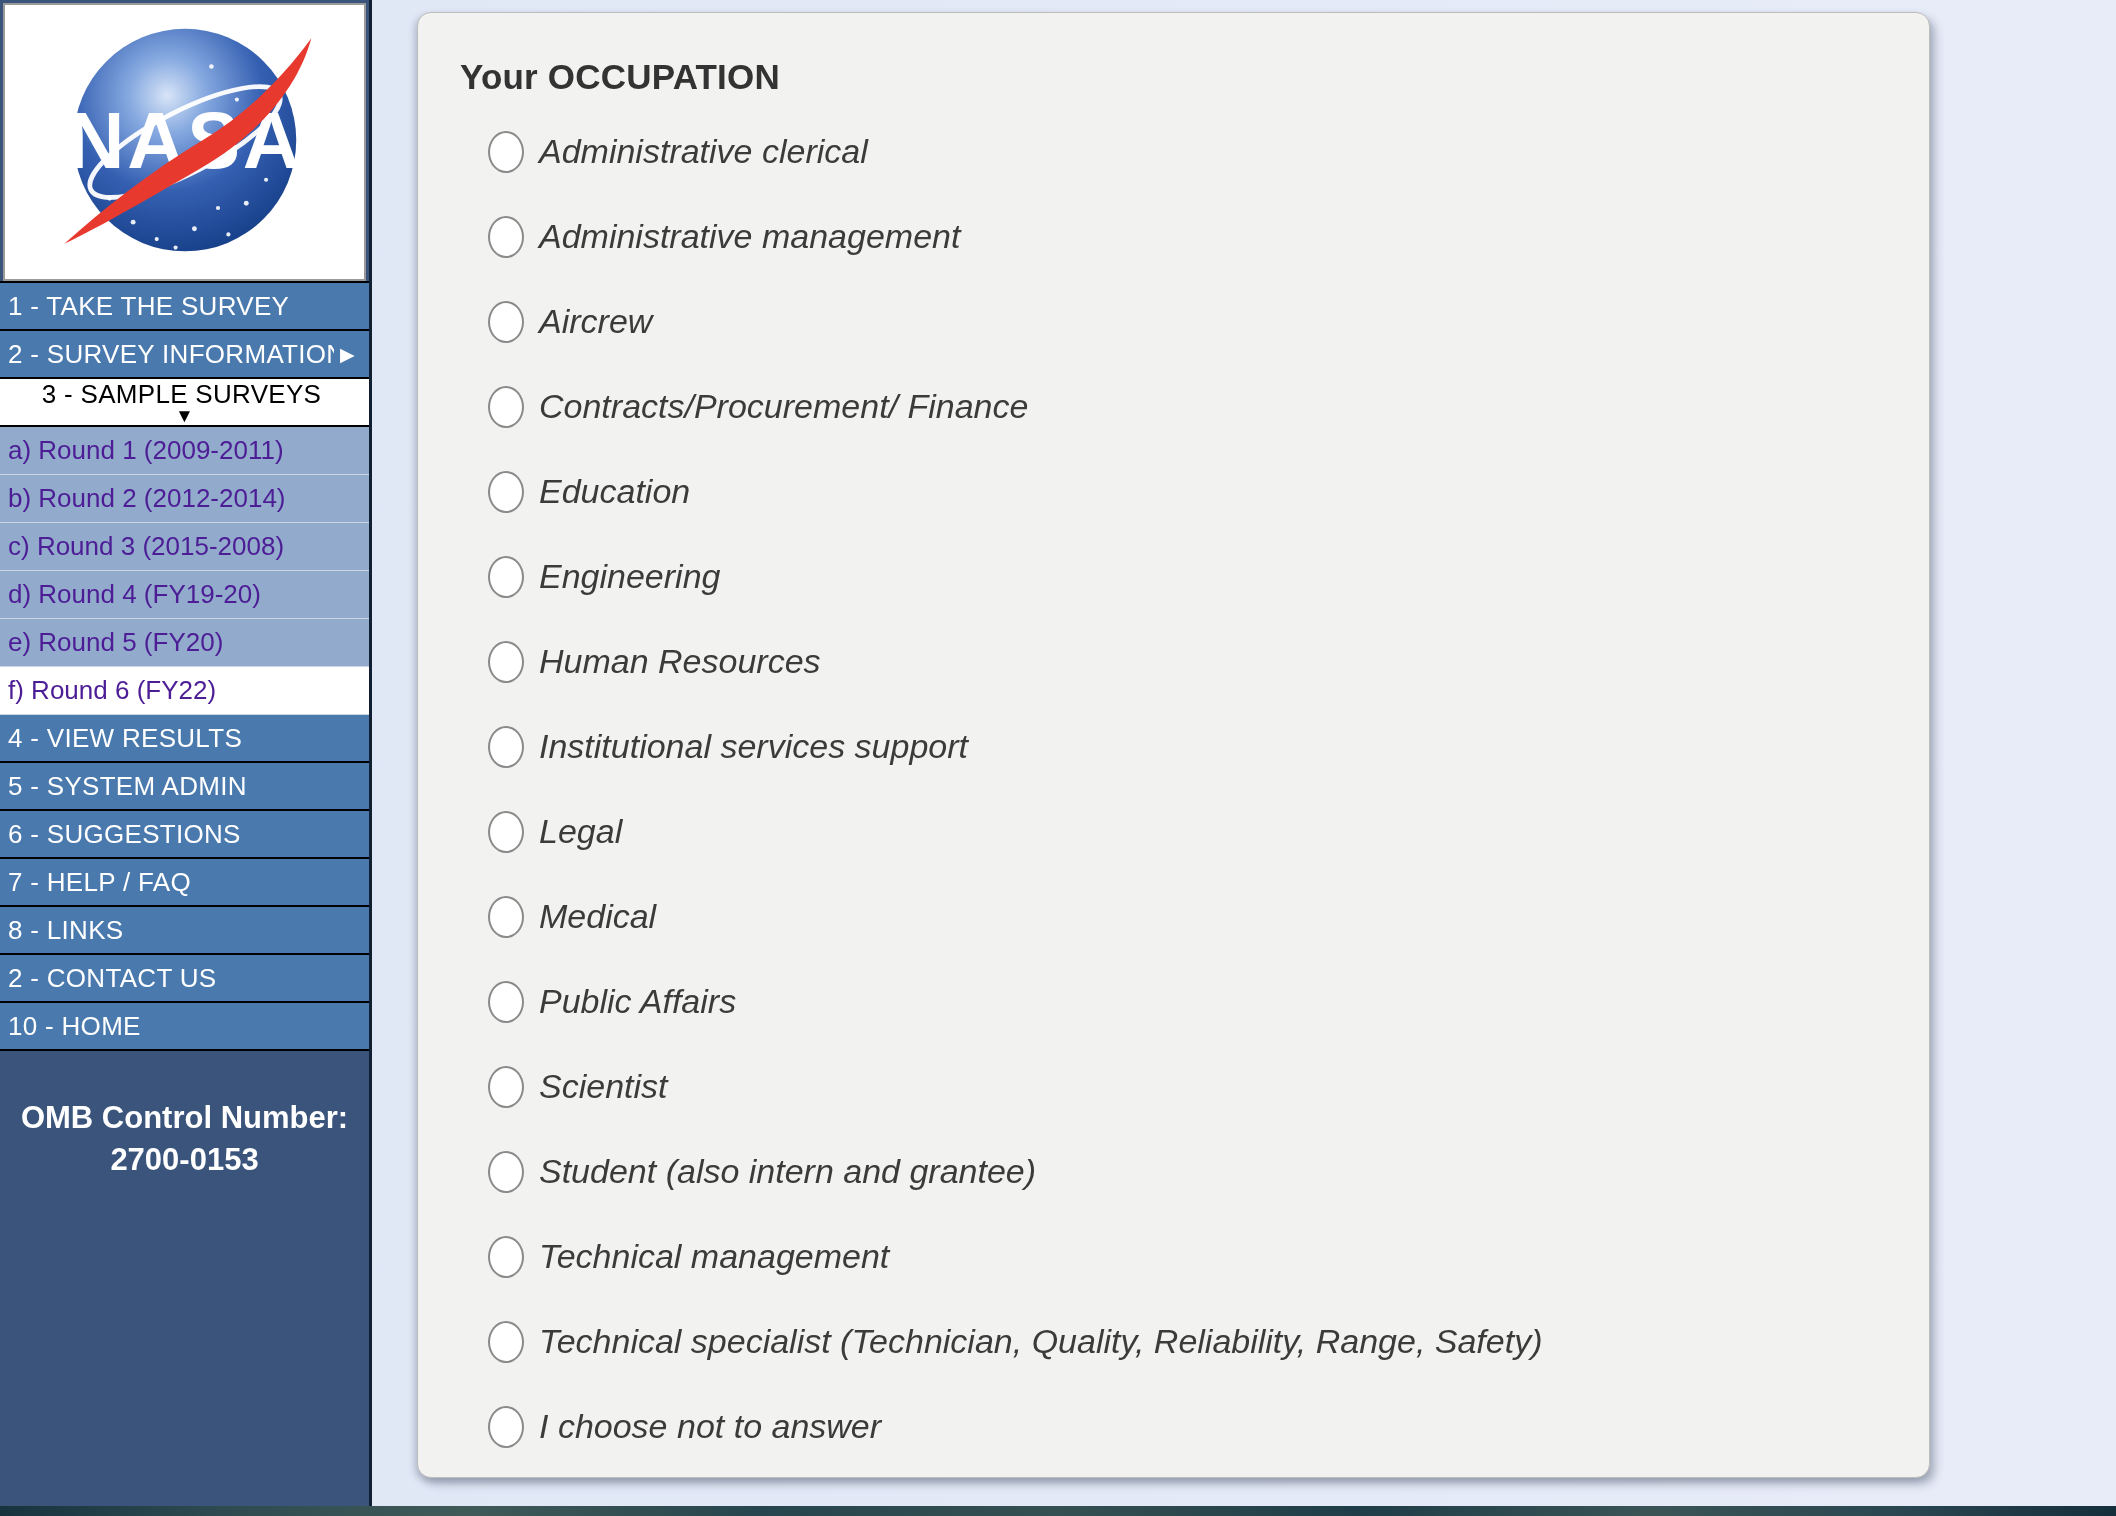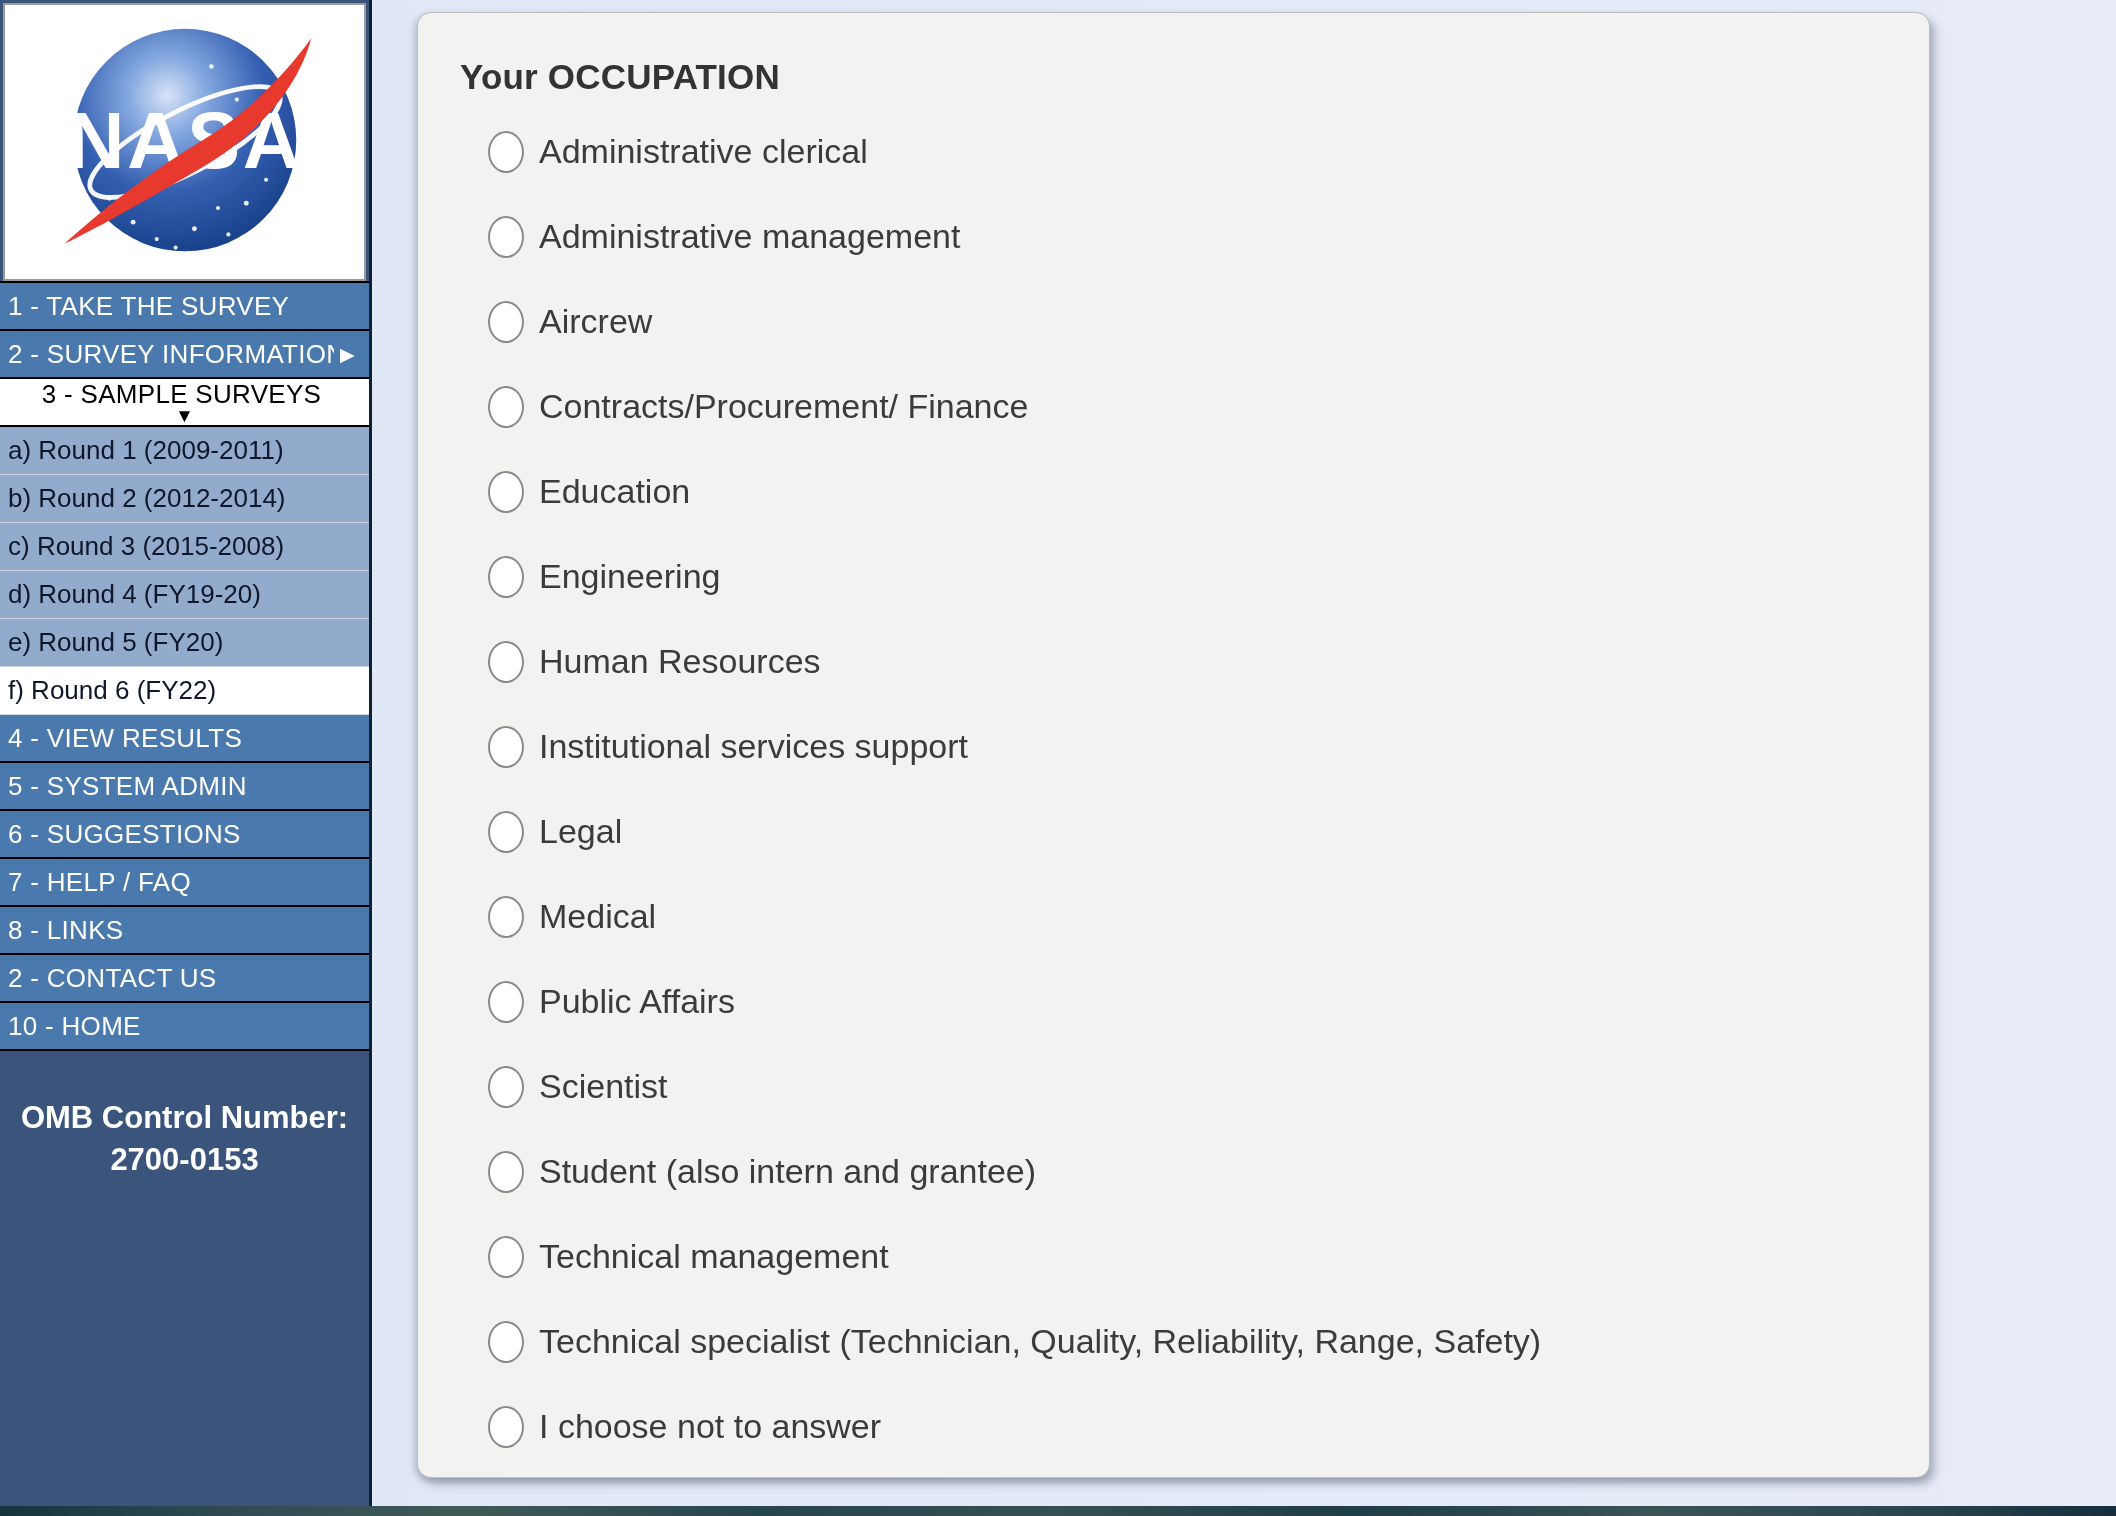--- a/index.html
+++ b/index.html
@@ -27,21 +27,21 @@
     height:48px;padding:0 14px 0 8px;box-sizing:border-box;
     cursor:pointer;
     text-align:right;
   }
   .menu-item.main{
     background:#4a79ad;color:#ffffff;border-bottom:2px solid #000;
     font-size:26px;letter-spacing:.3px;
   }
   .menu-item.main.expanded{background:#ffffff;color:#000000;flex-direction:column;}
   .menu-item.sub{
-    background:#92aacc;color:#0f172a;border-bottom:1px solid #cdd5e3;
+    background:#92aacc;color:#4c1d95;border-bottom:1px solid #cdd5e3;
     font-size:26px;
   }
   .menu-item.sub.active{background:#ffffff;}
   .menu-label{white-space:nowrap;overflow:hidden;}
   .arrow{font-size:19px;line-height:1;flex:0 0 auto;margin-left:6px;}
   .menu-item.main .arrow.right{color:#ffffff;}
   .menu-item.expanded .arrow.down{color:#000000;}
 
   .omb{
     margin-top:46px;text-align:center;color:#ffffff;font-weight:bold;
@@ -54,21 +54,21 @@
     background:#f2f2f0;border:1px solid #bdbdbd;border-radius:14px;
     box-sizing:border-box;padding:38px 30px 0 42px;
     box-shadow:5px 6px 9px rgba(95,105,125,.45),-3px 3px 6px rgba(95,105,125,.28);
   }
   .question{
     margin:5px 0 0 0;font-size:35px;font-weight:bold;color:#333333;
     line-height:42px;letter-spacing:.2px;
   }
   .options{margin-top:11px;margin-left:28px;}
   .option{
-    display:flex;align-items:center;height:85px;cursor:pointer;
+    display:flex;align-items:center;height:85px;cursor:pointer;font-style:italic;
   }
   .radio{
     flex:0 0 auto;width:36px;height:42px;border:2px solid #8a8a8a;
     border-radius:50%;background:#ffffff;box-sizing:border-box;margin-right:15px;
   }
   .opt-label{font-size:34px;color:#3b3b3b;white-space:nowrap;}
 
   
   .footer-strip{
     position:absolute;left:0;bottom:0;width:2116px;height:10px;

